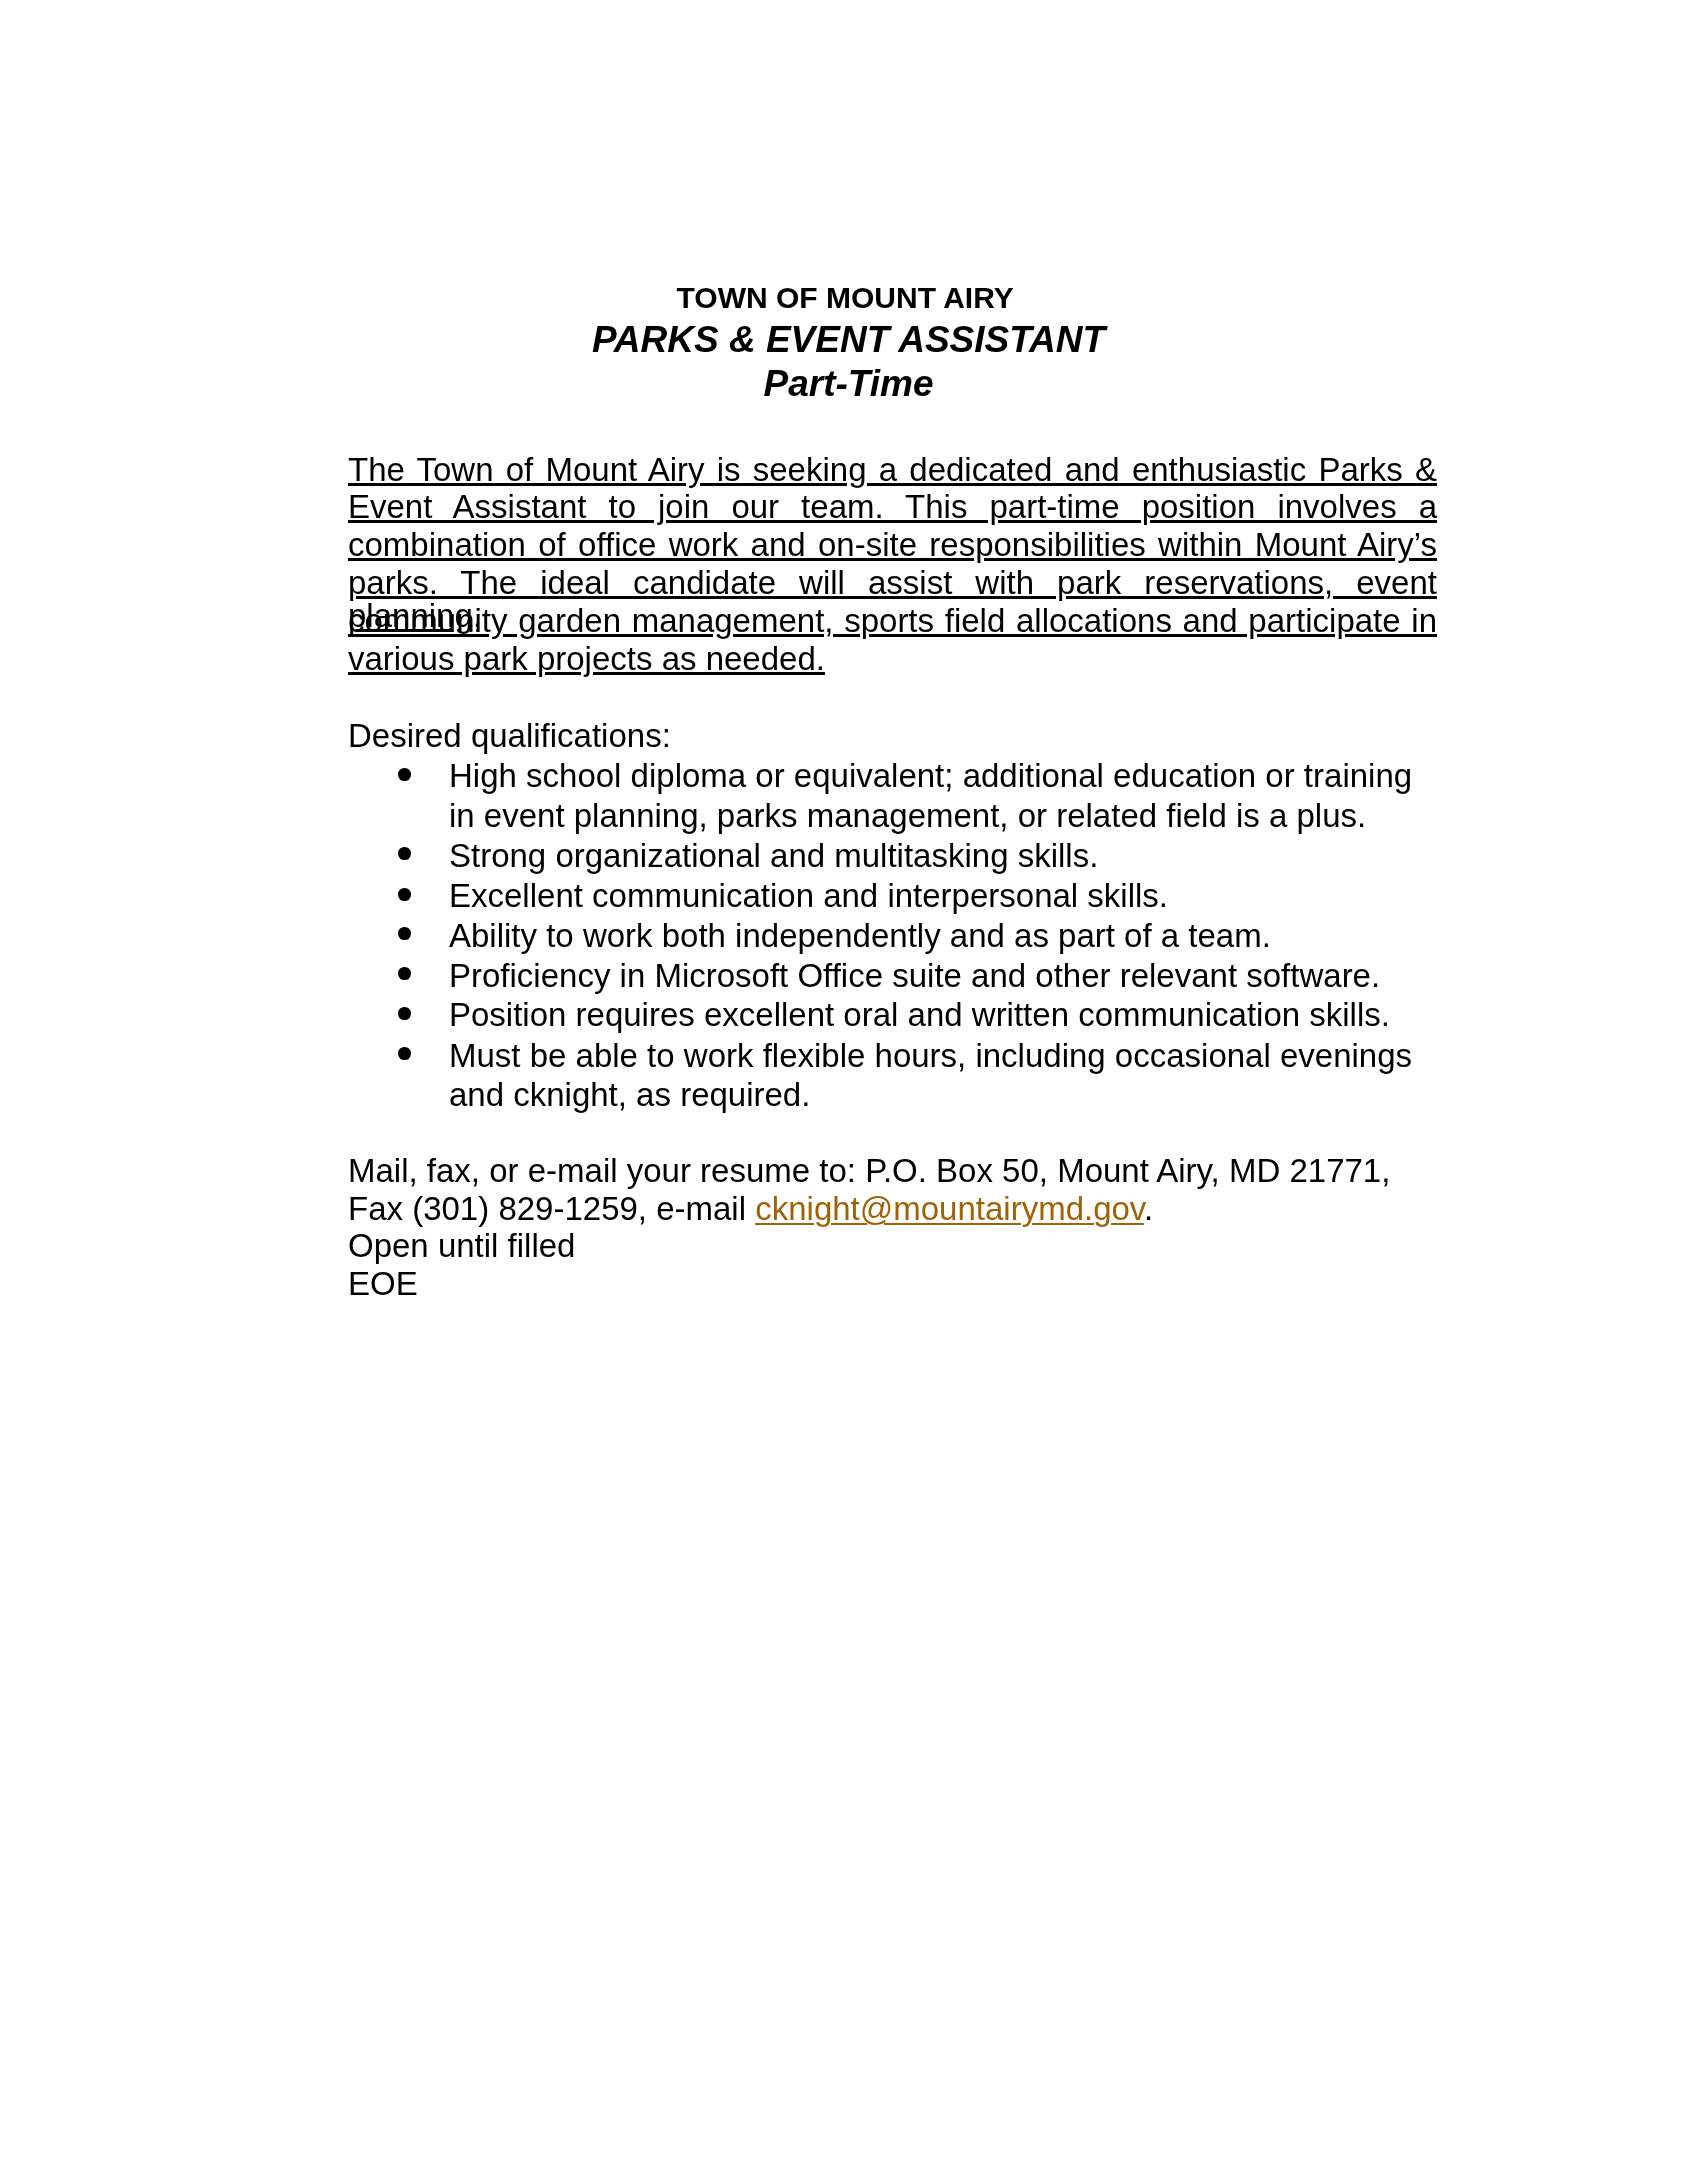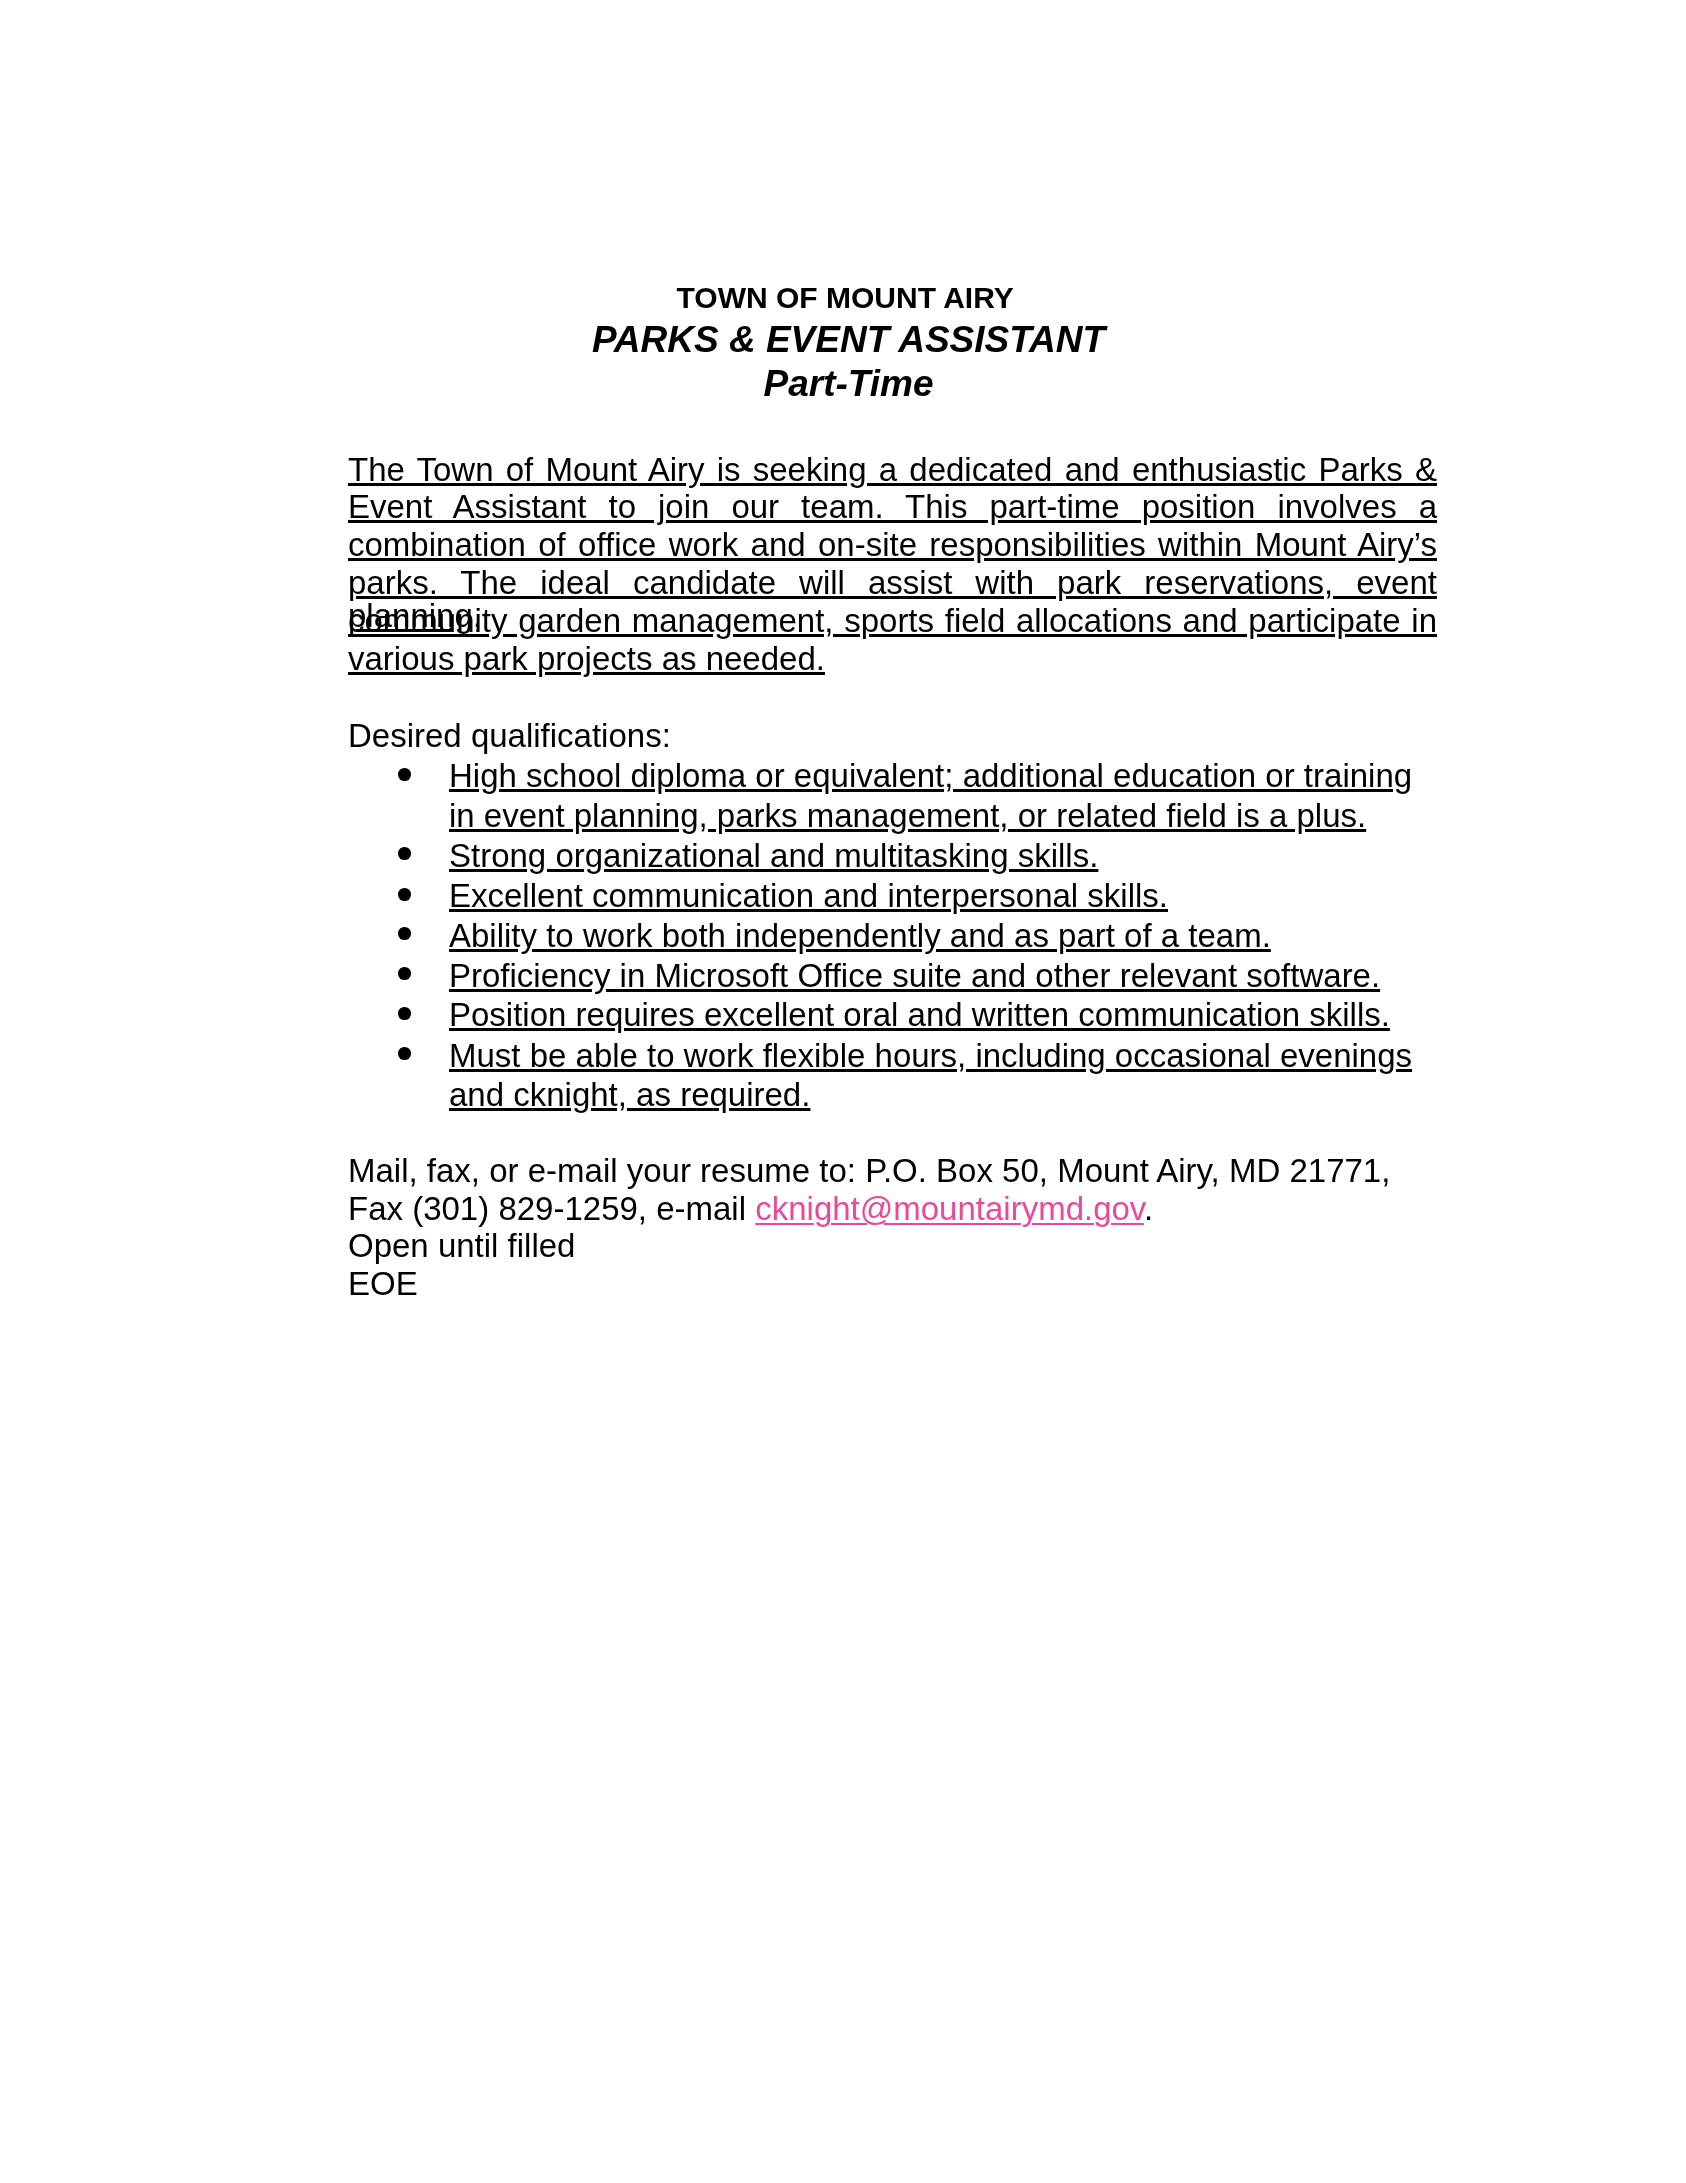--- a/index.html
+++ b/index.html
@@ -76,25 +76,24 @@
     .bullet {
       position: absolute;
       left: 398px;
       width: 12.6px;
       height: 12.6px;
       border-radius: 50%;
       background: #000000;
     }
     .bullet-text {
       left: 449px;
-      text-decoration: underline;
     }
 
     a.email-link {
-      color: #ec4899;
+      color: #a16207;
       text-decoration: underline;
       text-decoration-thickness: 1.7px;
       text-underline-offset: 3.4px;
     }
   </style>
 </head>
 <body>
 
 <div class="page">
 

